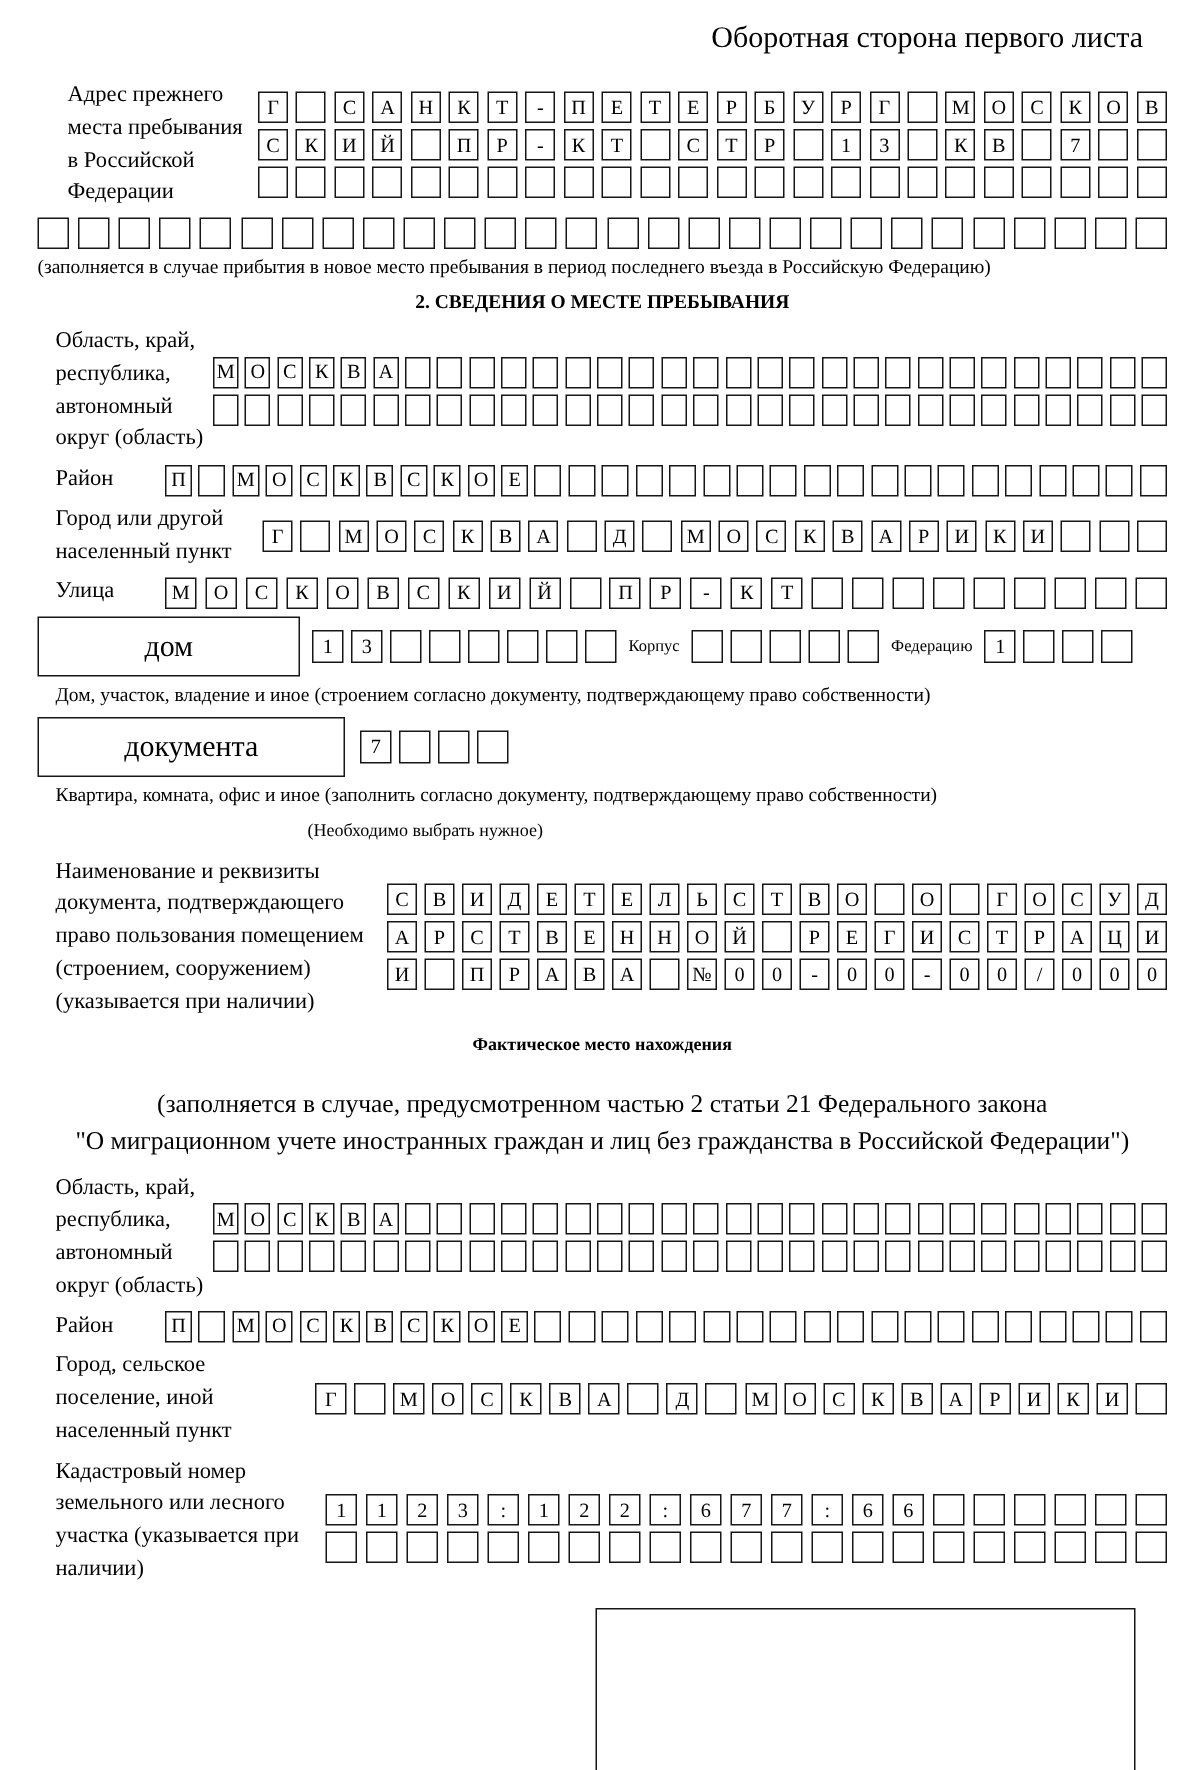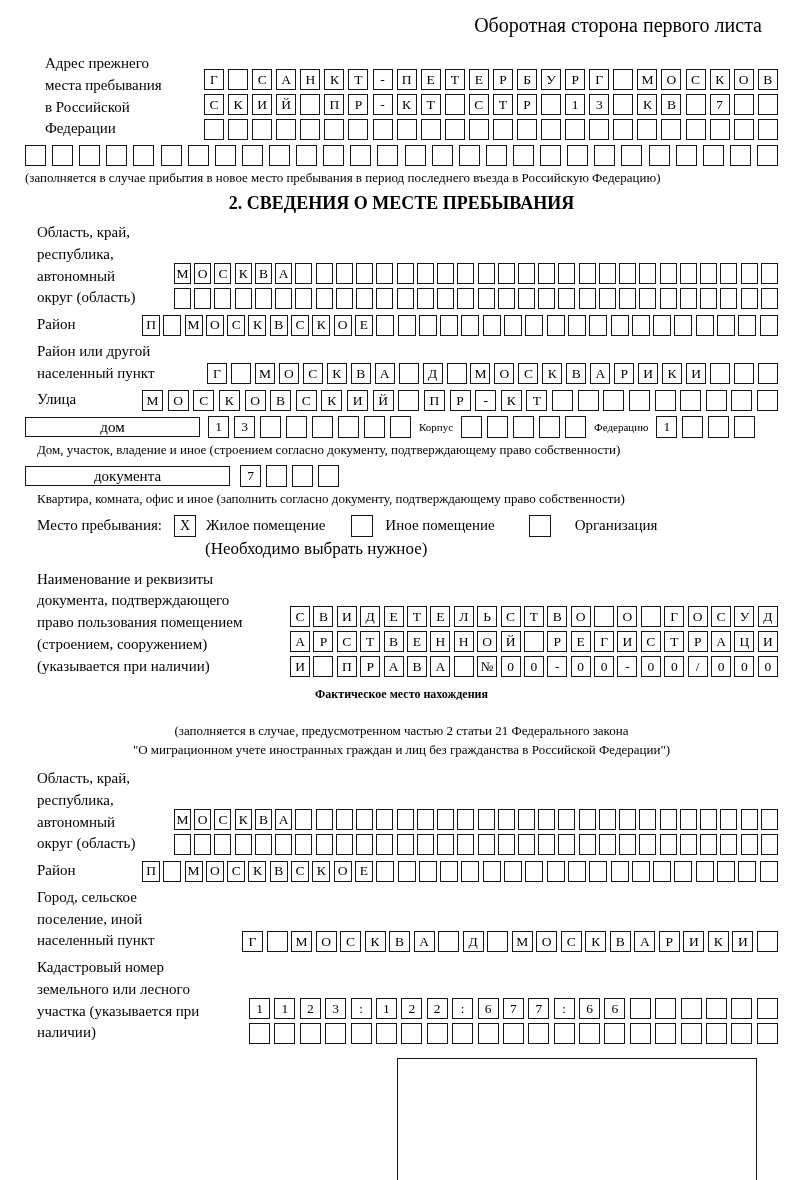--- a/index.html
+++ b/index.html
@@ -7,21 +7,21 @@
   body {
     width:800px; height:1180px;
     font-family:"Liberation Serif", serif;
     color:#000;
     padding:14px 22px 0 25px;
     overflow:hidden;
   }
   .header-note { text-align:right; font-size:20px; padding-right:16px; margin-bottom:16px; }
 
   .flabel { font-size:15px; line-height:1.45; flex-shrink:0; padding-left:12px; }
-  .field { display:flex; align-items:flex-end; margin-bottom:5px;gap:32px; }
+  .field { display:flex; align-items:center; margin-bottom:5px; }
   .fcells { flex:1; display:flex; flex-direction:column; gap:4px; min-width:0; }
 
   .w147 { width:147px; padding-left:20px; }
   .w117 { width:117px; }
   .w85  { width:85px;  }
   .w150 { width:150px; }
   .w185 { width:185px; }
   .w233 { width:233px; }
   .w192 { width:192px; }
 
@@ -34,41 +34,41 @@
   .cw17 .cell { width:17px; }
   .cw18 .cell { width:18px; }
   .cw20 .cell { width:20px; }
   .cw21 .cell { width:21px; }
 
   .fullrow { margin-top:4px; }
   .caption { font-size:13px; line-height:1.4; margin:3px 0 6px; }
   .center { }
   .indent { padding-left:12px; }
 
-  .sec-title { text-align:center; font-weight:bold; font-size:18px; margin:5px 0 8px; }
+  .sec-title { text-align:center; font-weight:bold; font-size:13px; margin:5px 0 8px; }
 
   .house-row { display:flex; align-items:center; margin:3px 0 3px; }
   .labelbox {
-    border:1.6px solid #161616; height:20px;
-    display:flex; align-items:center; justify-content:center; font-size:15px;
+    border:1.6px solid #161616; height:40px;
+    display:flex; align-items:center; justify-content:center; font-size:20px;
   }
   .boxdom { width:175px; } .boxkv { width:205px; }
   .icells { display:flex; gap:5px; }
   .icells .cell { width:21px; height:22px; }
   .inline-label { font-size:11px; margin:0 8px; }
 
   .stay-row { display:flex; align-items:center; padding-left:12px; font-size:15px; margin-top:4px; }
   .chk {
     width:22px; height:22px; border:1.6px solid #161616;
     display:flex; align-items:center; justify-content:center; font-size:14px; flex-shrink:0;
   }
-  .stay-note { font-size:17px; margin:2px 0 6px 180px; }
+  .stay-note { font-size:12px; margin:2px 0 6px 180px; }
 
   .actual-title { text-align:center; font-weight:bold; font-size:12px; margin:10px 0 6px; }
-  .actual-cap { text-align:center; font-size:13px; line-height:1.45; margin-bottom:8px;margin-top:20px; }
+  .actual-cap { text-align:center; font-size:17px; line-height:1.45; margin-bottom:8px;margin-top:20px; }
 
   .confirm-wrap { margin-left:352px; width:400px; margin-top:14px; }
   .confirm-box { width:360px; height:172px; border:1.8px solid #161616; margin:0 auto 6px; }
 
   .mt10 { margin-top:10px; }
 </style>
 </head>
 <body>
 
 <div>
@@ -294,21 +294,21 @@
           <span class="cell"></span>
           <span class="cell"></span>
           <span class="cell"></span>
           <span class="cell"></span>
           <span class="cell"></span>
         </div>
     </div>
   </div>
 
   <div class="field">
-    <div class="flabel w150">Район или другой населенный пункт</div>
+    <div class="flabel w150">Город или другой населенный пункт</div>
     <div class="fcells">
       <div class="cells cw20">
           <span class="cell">Г</span>
           <span class="cell"></span>
           <span class="cell">М</span>
           <span class="cell">О</span>
           <span class="cell">С</span>
           <span class="cell">К</span>
           <span class="cell">В</span>
           <span class="cell">А</span>
@@ -399,29 +399,20 @@
     <div class="labelbox boxkv">документа</div>
     <div class="icells" style="margin-left:10px;">
         <span class="cell">7</span>
         <span class="cell"></span>
         <span class="cell"></span>
         <span class="cell"></span>
       </div>
   </div>
   <div class="caption indent">Квартира, комната, офис и иное (заполнить согласно документу, подтверждающему право собственности)</div>
 
-  <div class="stay-row">
-    <span>Место пребывания:</span>
-    <span class="chk" style="margin-left:12px;">X</span>
-    <span style="margin-left:10px;">Жилое помещение</span>
-    <span class="chk" style="margin-left:26px;"></span>
-    <span style="margin-left:12px;">Иное помещение</span>
-    <span class="chk" style="margin-left:34px;"></span>
-    <span style="margin-left:24px;">Организация</span>
-  </div>
   <div class="stay-note">(Необходимо выбрать нужное)</div>
 
   <div class="field mt10">
     <div class="flabel w233">Наименование и реквизиты документа, подтверждающего право пользования помещением (строением, сооружением) (указывается при наличии)</div>
     <div class="fcells">
       <div class="cells cw20">
           <span class="cell">С</span>
           <span class="cell">В</span>
           <span class="cell">И</span>
           <span class="cell">Д</span>

